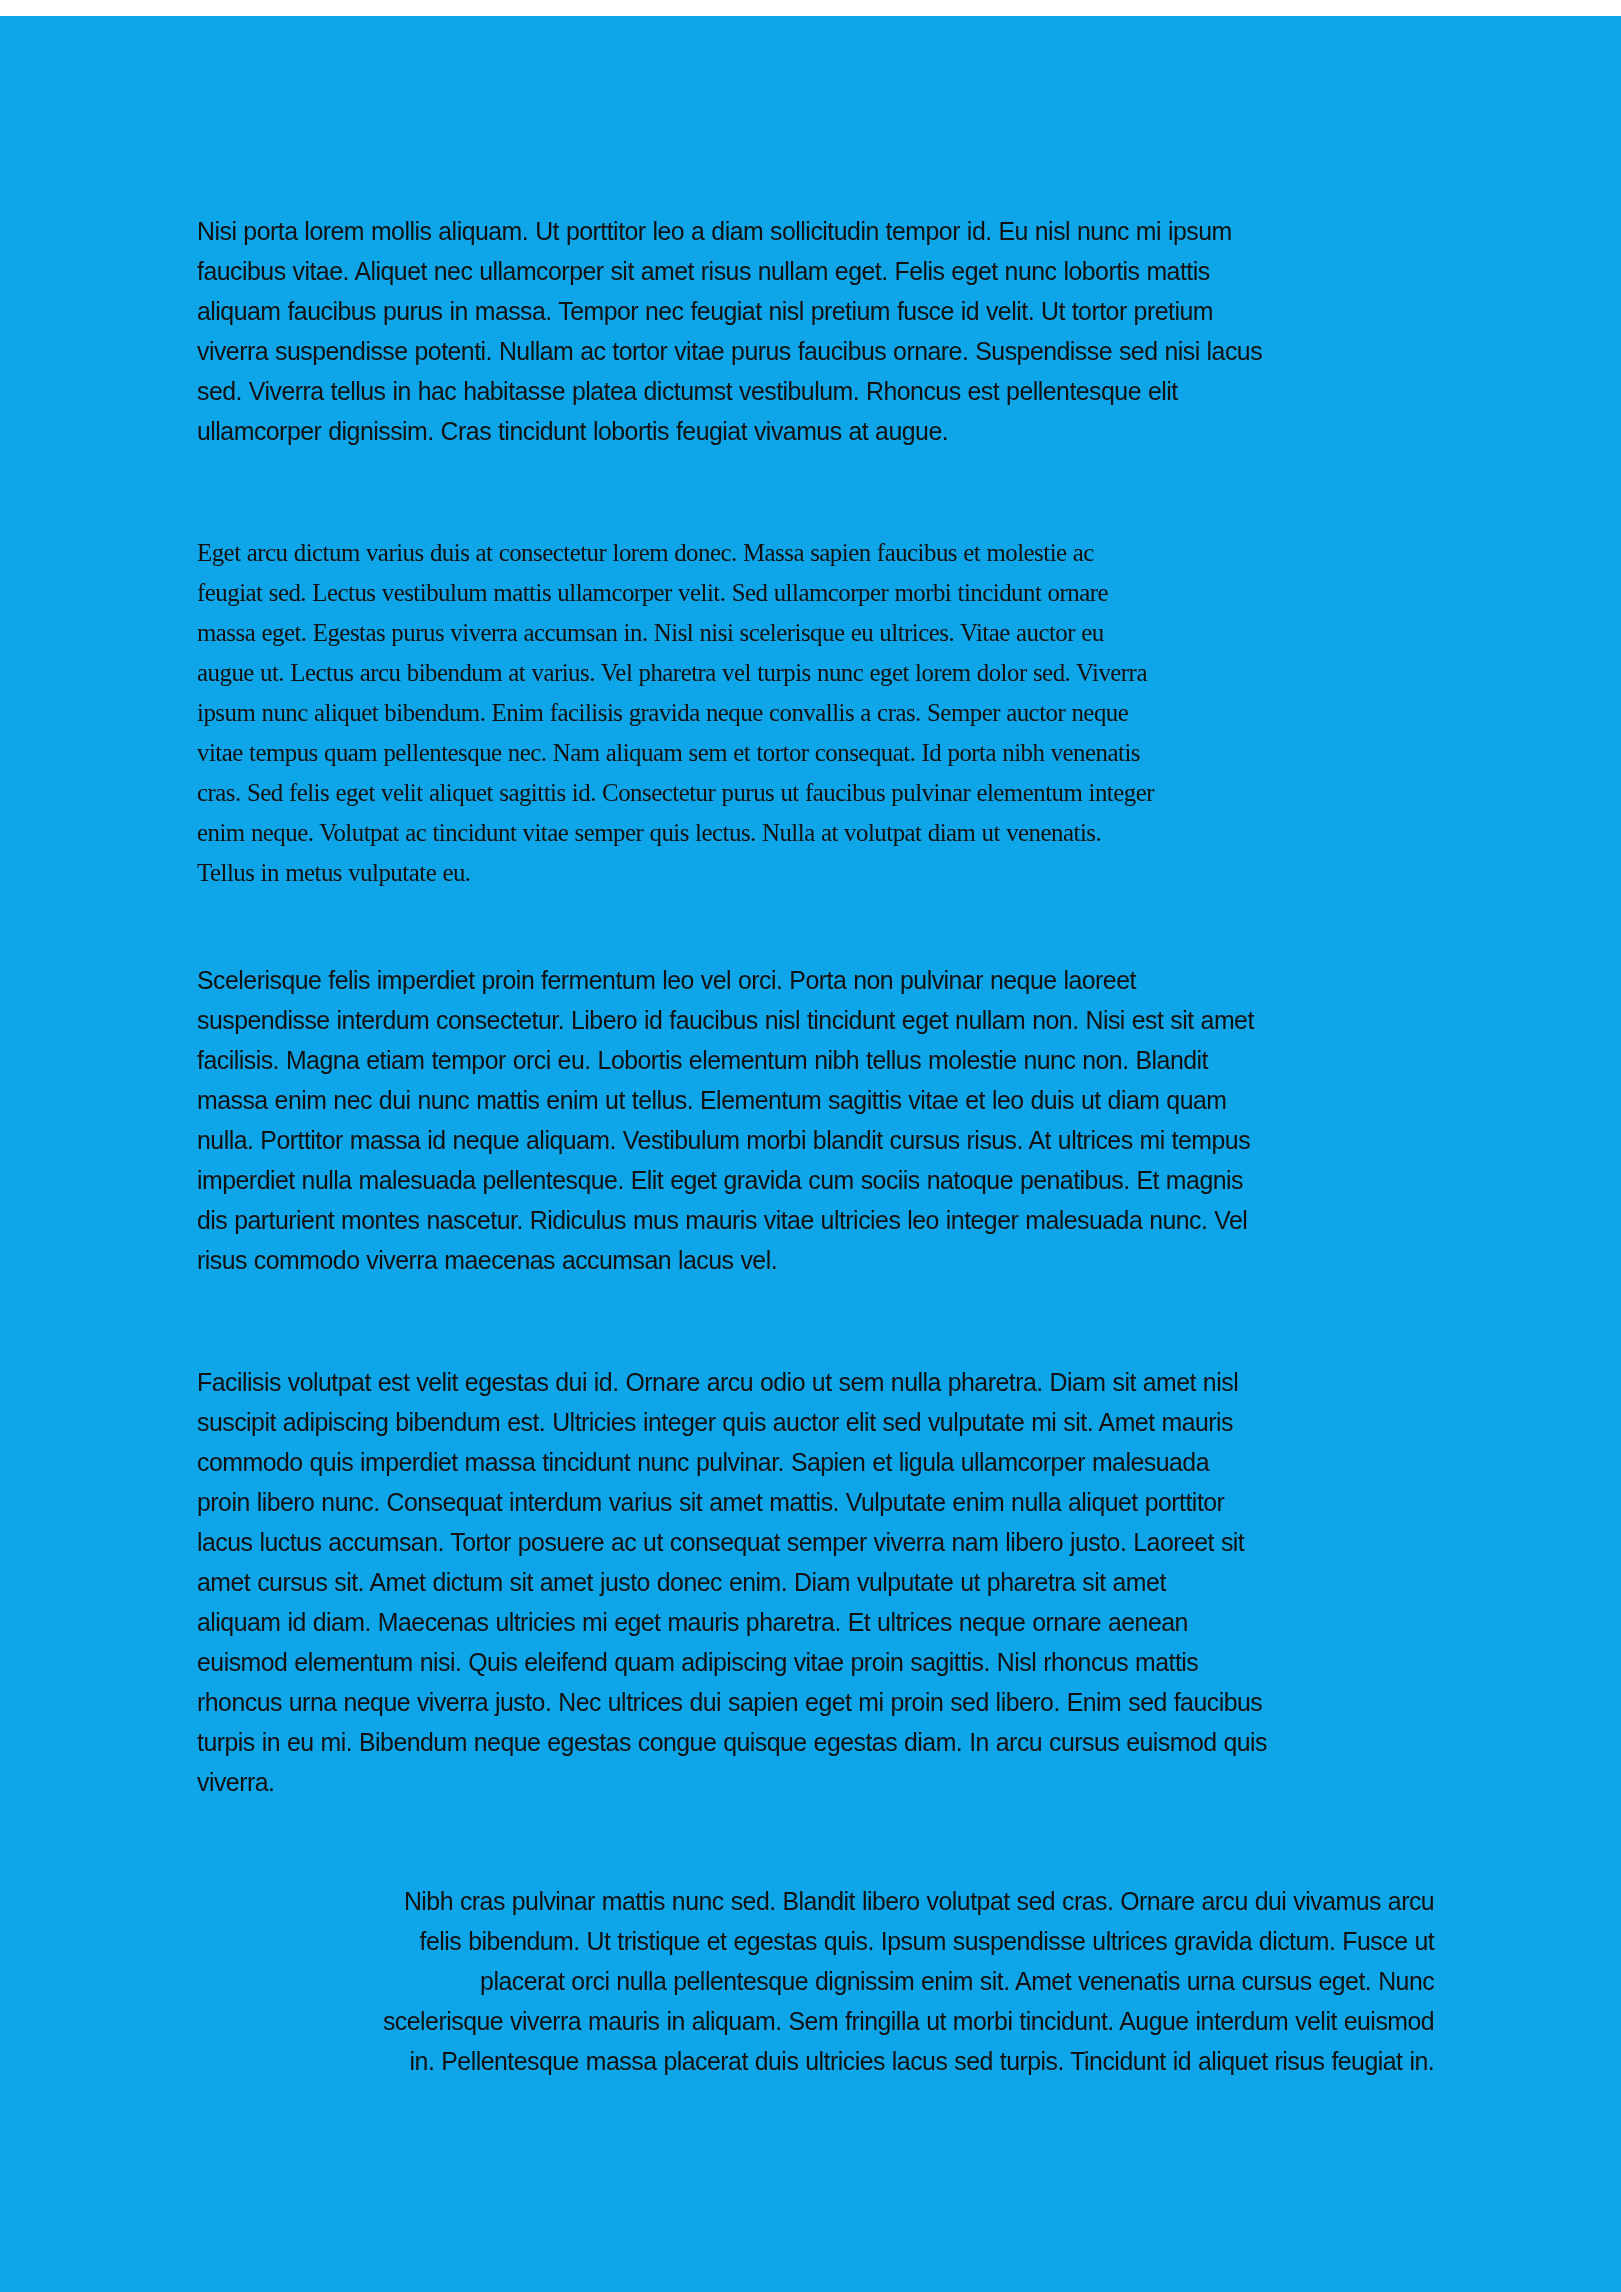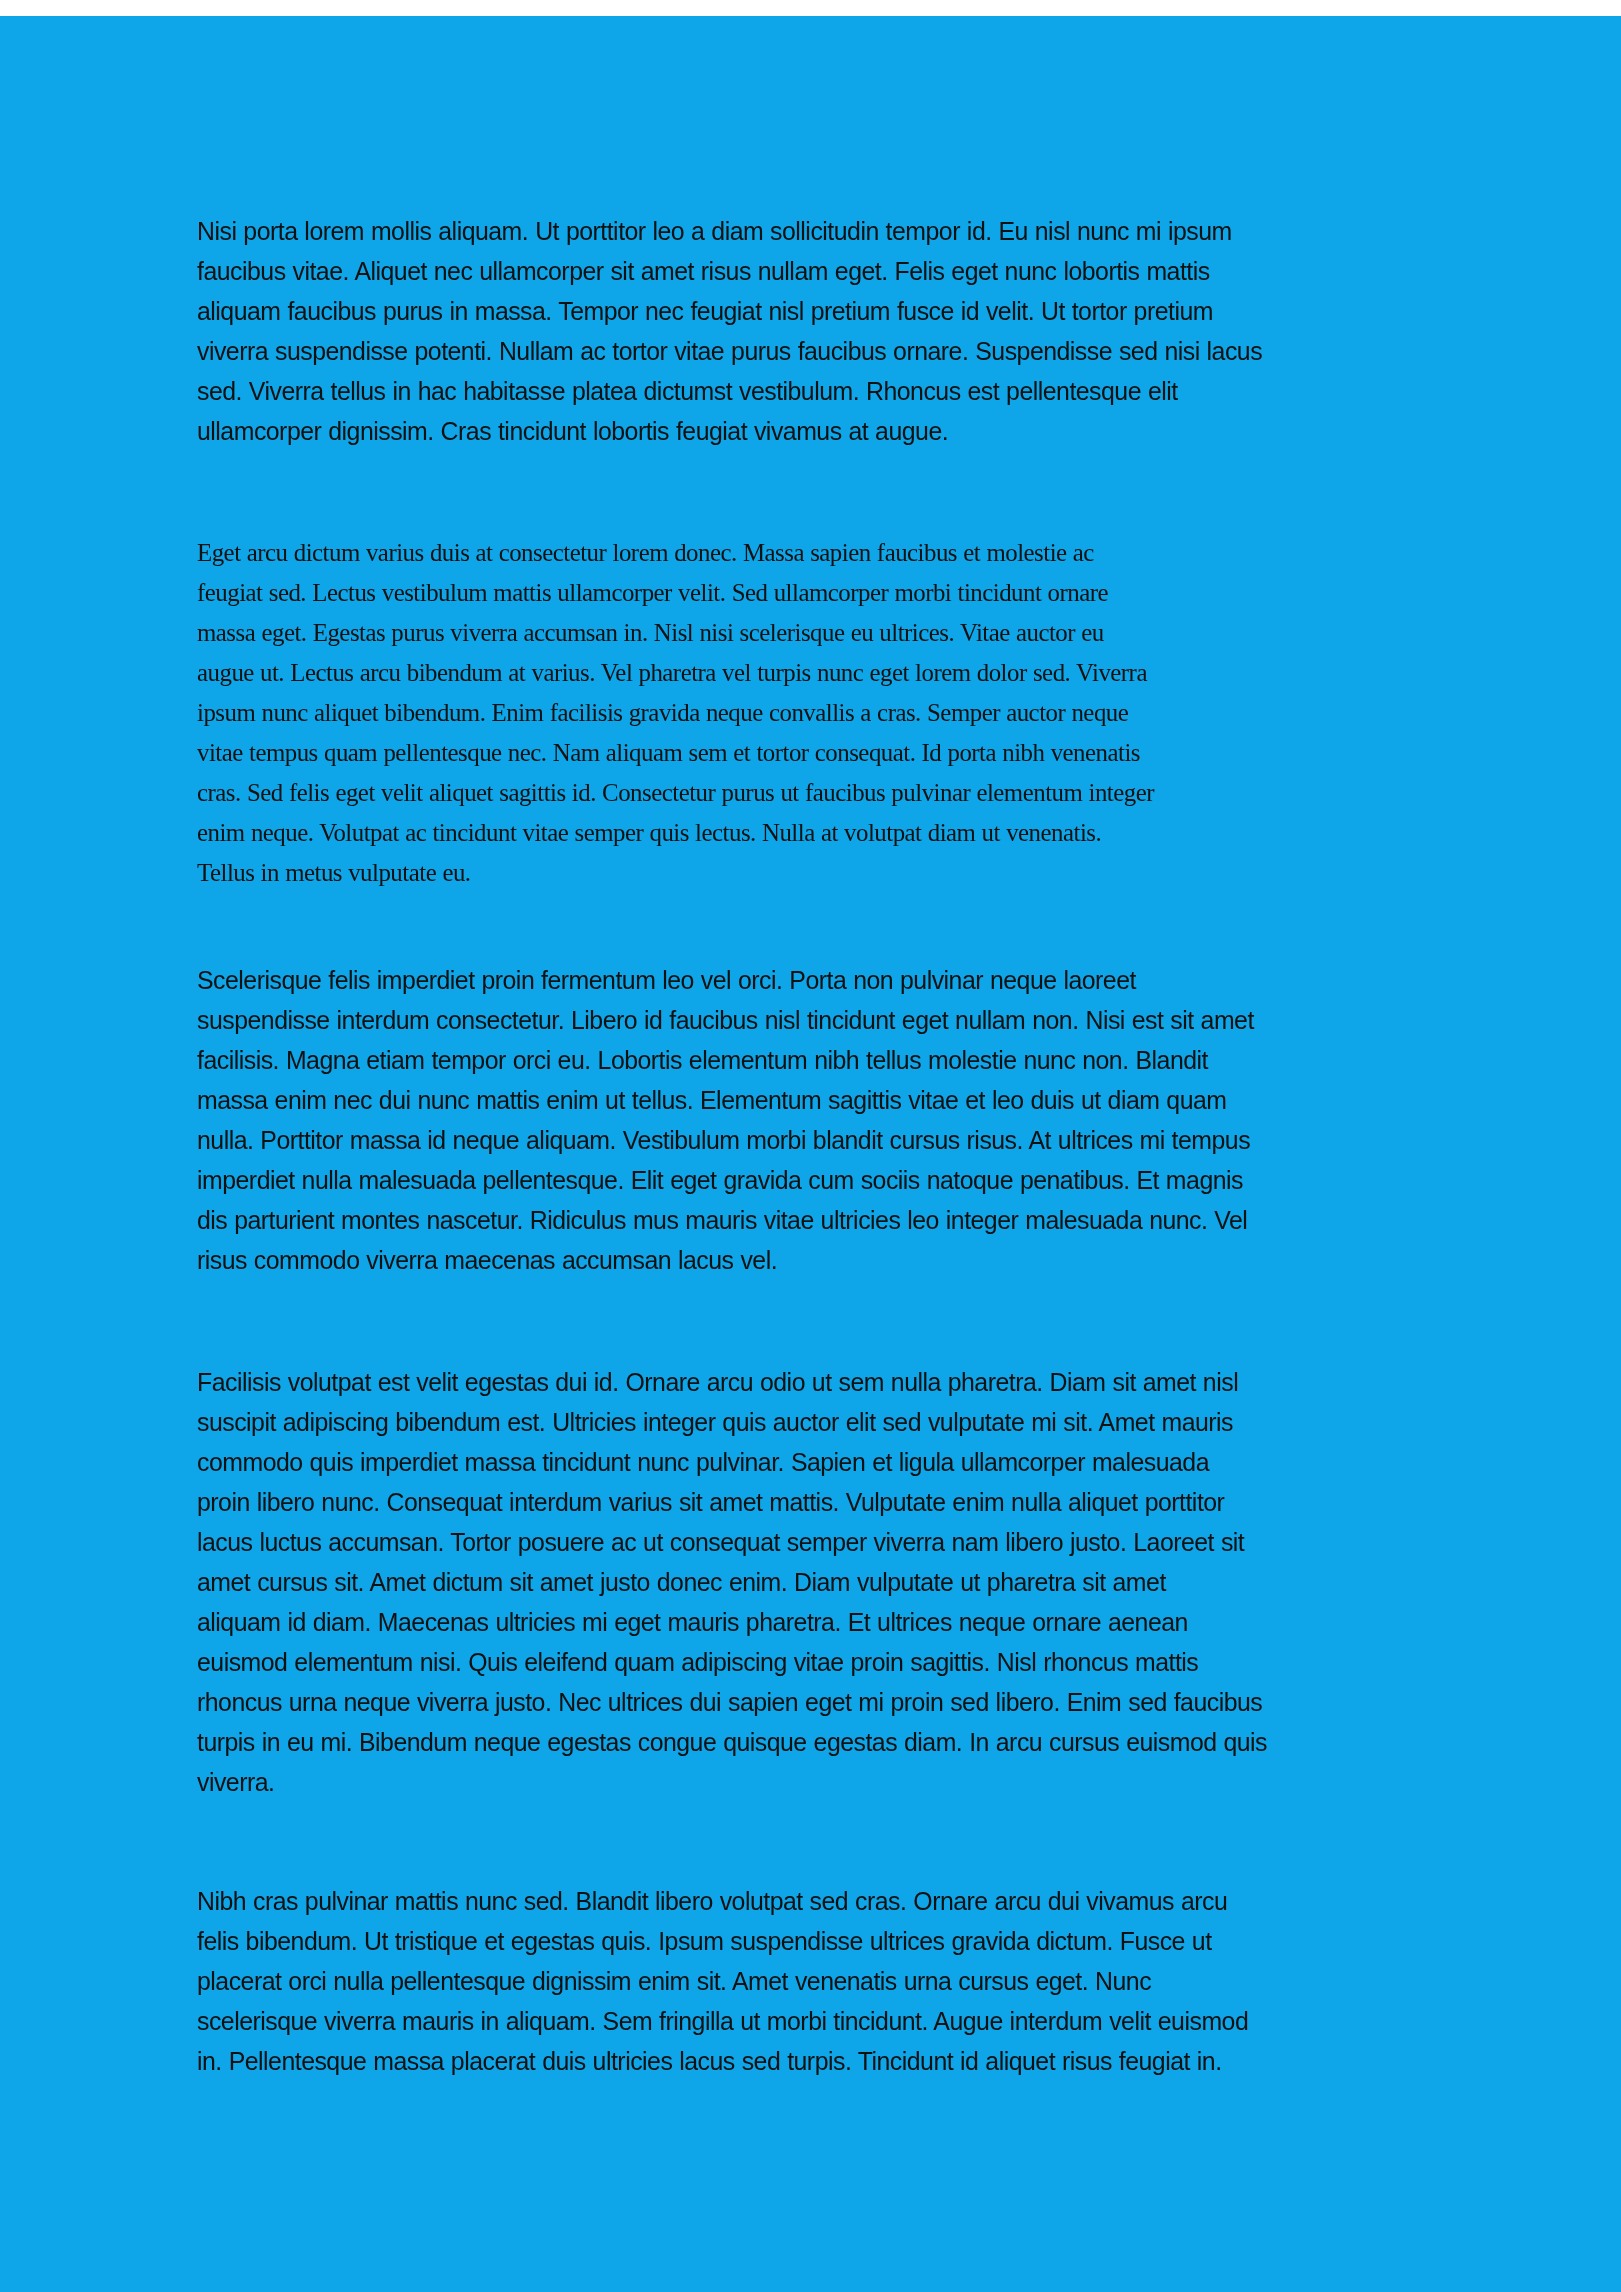--- a/index.html
+++ b/index.html
@@ -36,21 +36,21 @@
       line-height: 40px;
       height: 40px;
       letter-spacing: -0.5px;
       word-spacing: 0.5px;
       transform-origin: left center;
     }
     #p1 { top: 195px; }
     #p2 { top: 517px; font-family: Liberation Serif, serif; }
     #p3 { top: 944px; }
     #p4 { top: 1346px; }
-    #p5 { top: 1865px; }
+    #p5 { top: 1865px; text-align: right; }
   </style>
 </head>
 <body>
 
 <div class="page">
   <div class="paragraph" id="p1">
       <span class="line" style="transform: scaleX(0.9937);">Nisi porta lorem mollis aliquam. Ut porttitor leo a diam sollicitudin tempor id. Eu nisl nunc mi ipsum</span>
       <span class="line" style="transform: scaleX(0.9937);">faucibus vitae. Aliquet nec ullamcorper sit amet risus nullam eget. Felis eget nunc lobortis mattis</span>
       <span class="line" style="transform: scaleX(0.9937);">aliquam faucibus purus in massa. Tempor nec feugiat nisl pretium fusce id velit. Ut tortor pretium</span>
       <span class="line" style="transform: scaleX(0.9937);">viverra suspendisse potenti. Nullam ac tortor vitae purus faucibus ornare. Suspendisse sed nisi lacus</span>

